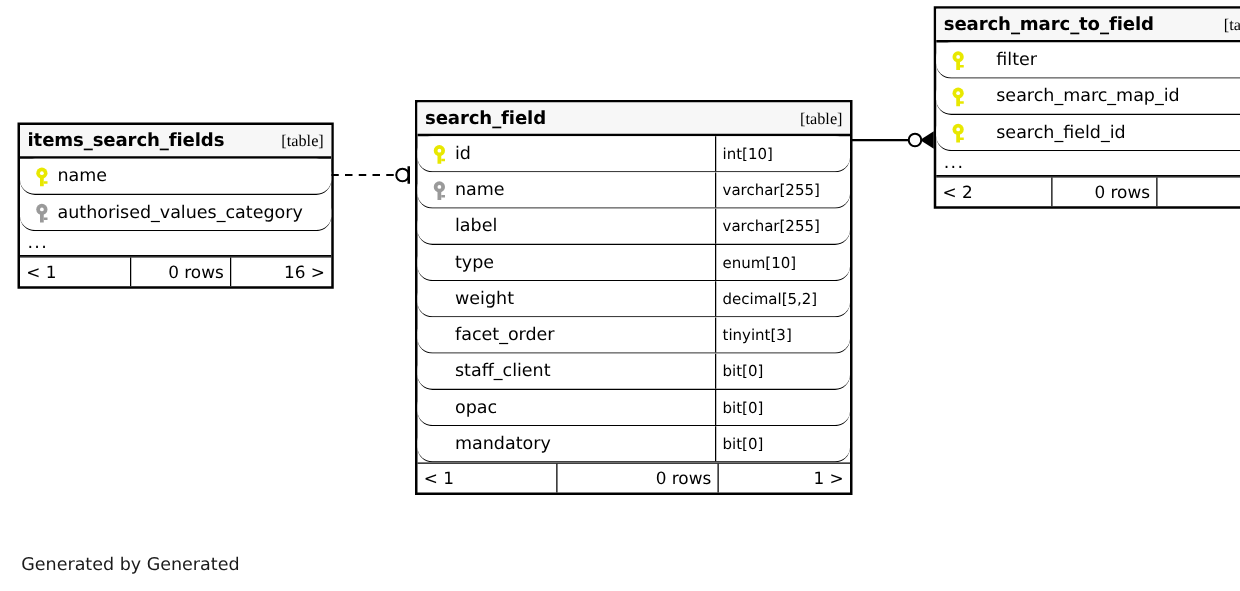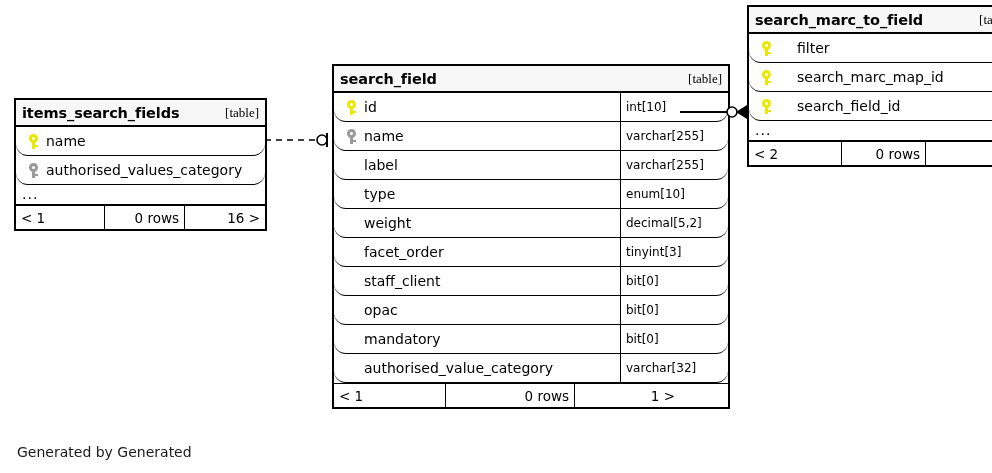--- a/index.html
+++ b/index.html
@@ -167,21 +167,21 @@
   
   #table-items-search-fields {
     left: 14px; top: 98px; width: 253px;
   }
   #table-items-search-fields .cell-name { flex: 1 1 auto; }
   #table-items-search-fields .foot-left  { width: 88px; }
   #table-items-search-fields .foot-mid   { width: 80px; }
   #table-items-search-fields .foot-right { width: 81px; }
 
   #table-search-field {
-    left: 332px; top: 64px; width: 398px;
+    left: 332px; top: 80px; width: 350px;
   }
   #table-search-field .cell-type { width: 108px; min-width: 108px; }
   #table-search-field .foot-left  { width: 111px; }
   #table-search-field .foot-mid   { width: 129px; }
   #table-search-field .foot-right { width: 106px; }
 
   #table-search-marc-to-field {
     left: 747px; top: 5px; width: 274px;
   }
   #table-search-marc-to-field .foot-left  { width: 92px; }
@@ -341,27 +341,20 @@
     </div>
 
     <div class="tbl-row">
       <div class="cell-name">
         <span class="keyslot"></span>
         <span class="colname">mandatory</span>
       </div>
       <div class="cell-type">bit[0]</div>
     </div>
 
-    <div class="tbl-row">
-      <div class="cell-name">
-        <span class="keyslot"></span>
-        <span class="colname">authorised_value_category</span>
-      </div>
-      <div class="cell-type">varchar[32]</div>
-    </div>
 
     <div class="tbl-footer">
       <div class="foot-cell foot-left">&lt; 1</div>
       <div class="foot-cell foot-mid">0 rows</div>
       <div class="foot-cell foot-right">1 &gt;</div>
     </div>
   </div>
 
   <div class="table-box" id="table-search-marc-to-field">
 

